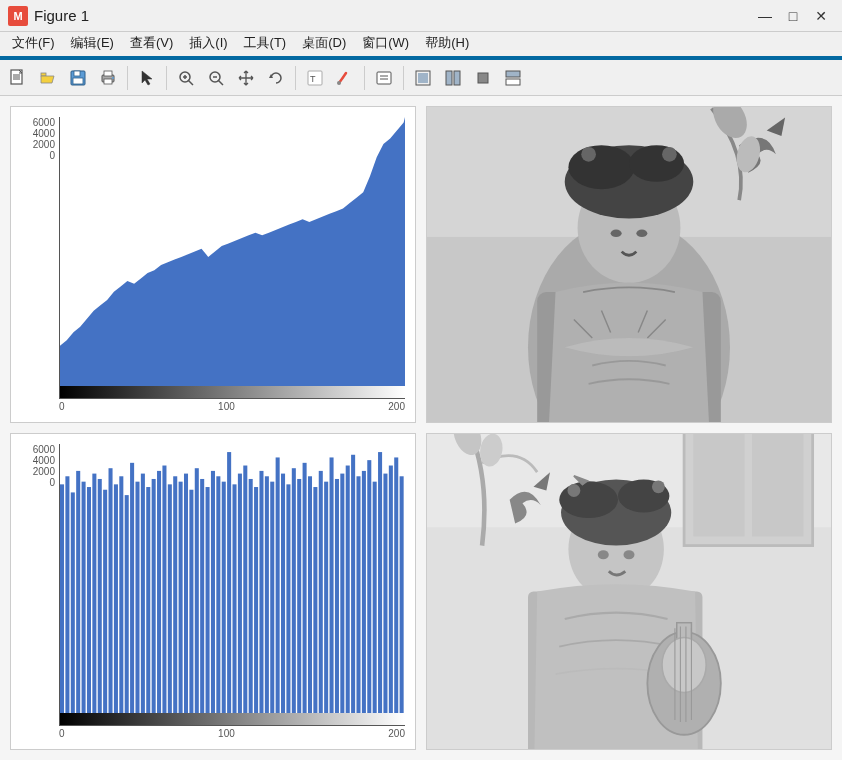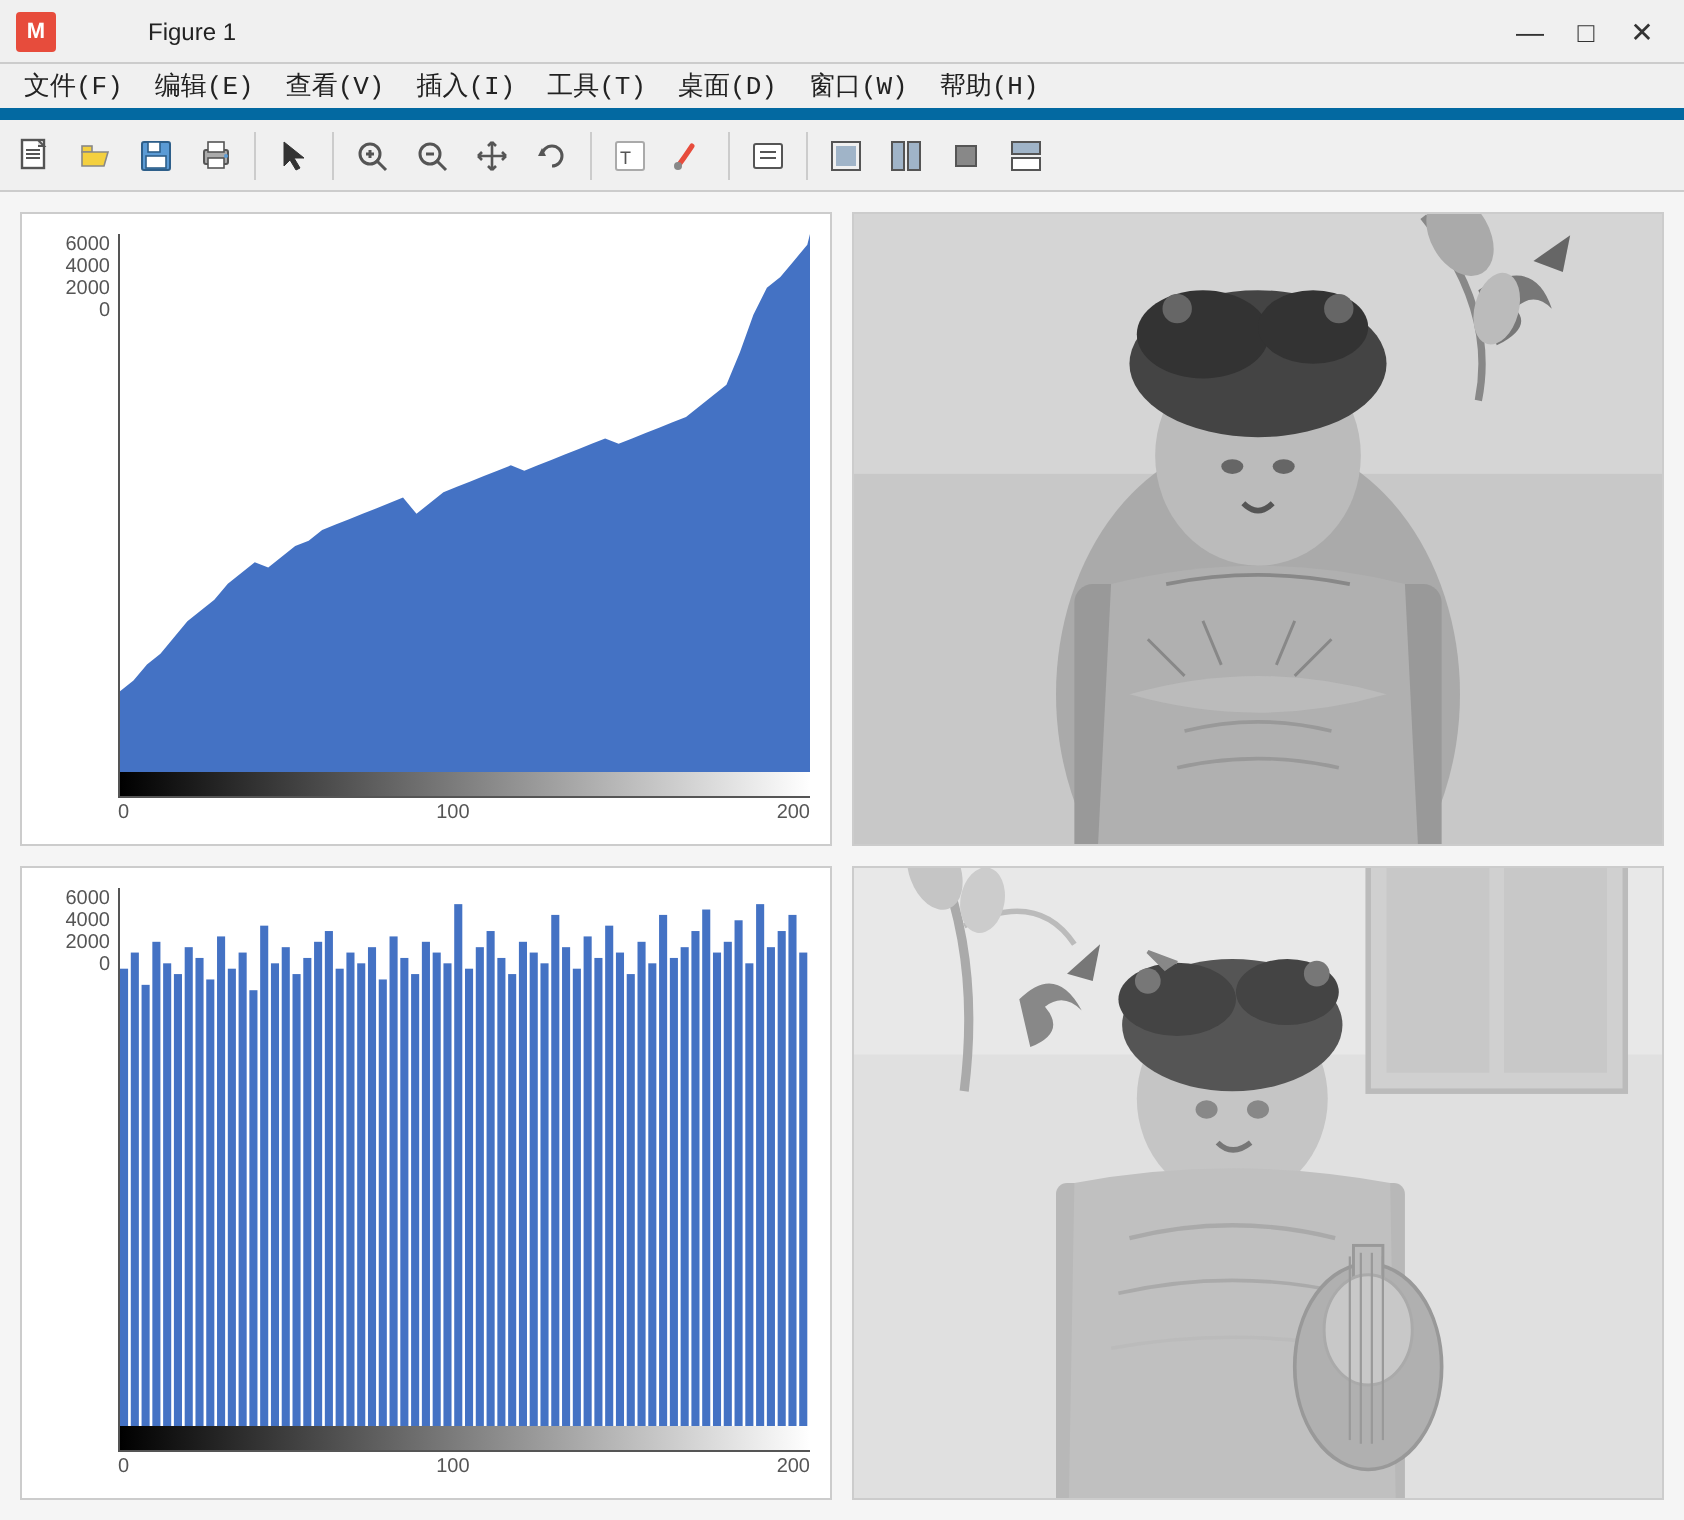--- a/index.html
+++ b/index.html
@@ -28,47 +28,45 @@
       width: 20px;
       height: 20px;
       margin-right: 6px;
       background: #e74c3c;
       border-radius: 2px;
       display: flex; align-items: center; justify-content: center;
       color: white; font-size: 11px; font-weight: bold;
     }
     .title-bar-text {
       flex: 1;
-      font-size: 12px;
+      font-size: 15px;
       color: #222;
-      margin-left: 40px;
     }
     .title-bar-controls {
       display: flex;
       gap: 2px;
     }
     .title-bar-btn {
       width: 26px; height: 24px;
       background: none;
       border: none;
       cursor: pointer;
       font-size: 14px;
       color: #333;
       display: flex; align-items: center; justify-content: center;
     }
 
     
     .menu-bar {
       background: #f0f0f0;
       height: 28px;
       display: flex;
-      align-items: center;
+      align-items: flex-end;
       padding: 0 4px;
-      border-bottom: 6px solid #0369a1;
-      font-family: Liberation Mono, monospace;
+      border-bottom: 4px solid #0369a1;
     }
     .menu-item {
       padding: 4px 8px;
       cursor: pointer;
       font-size: 13px;
       color: #222;
       border-radius: 2px;
     }
 
     

